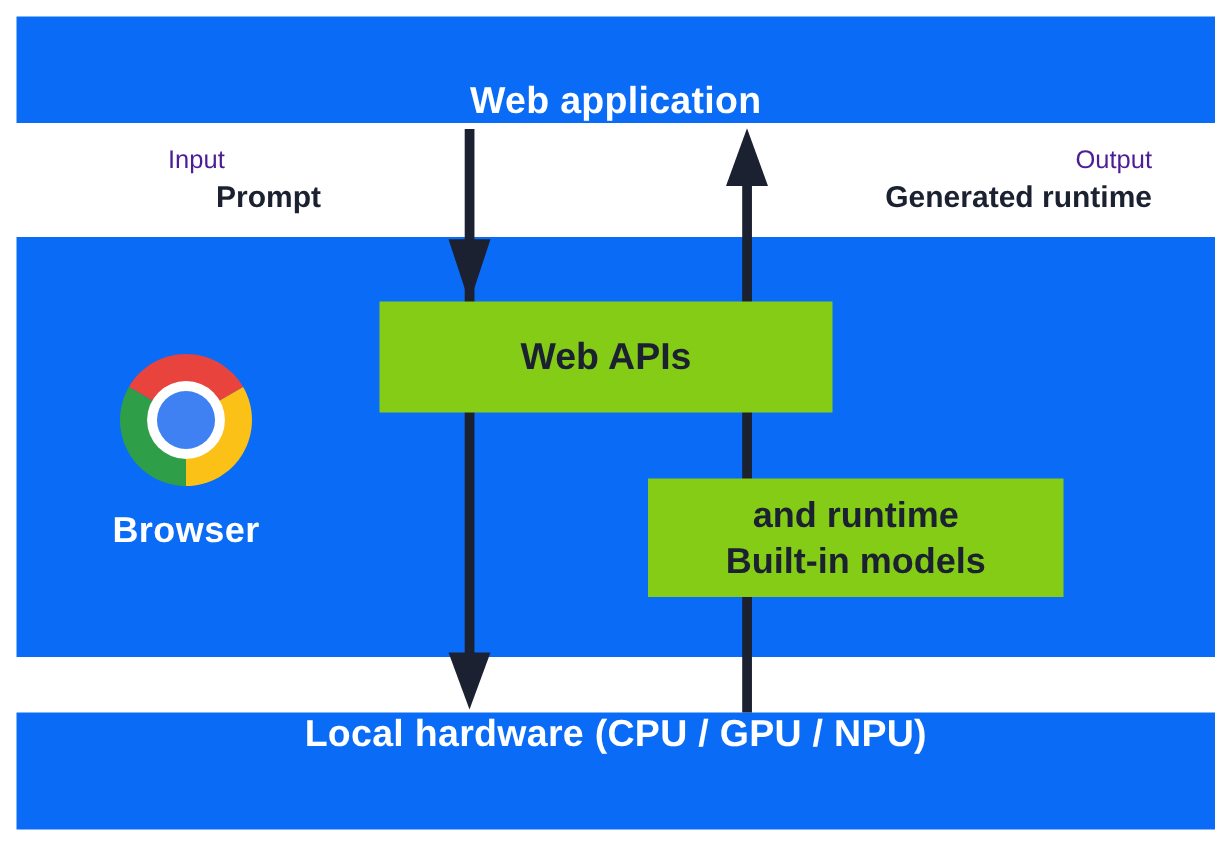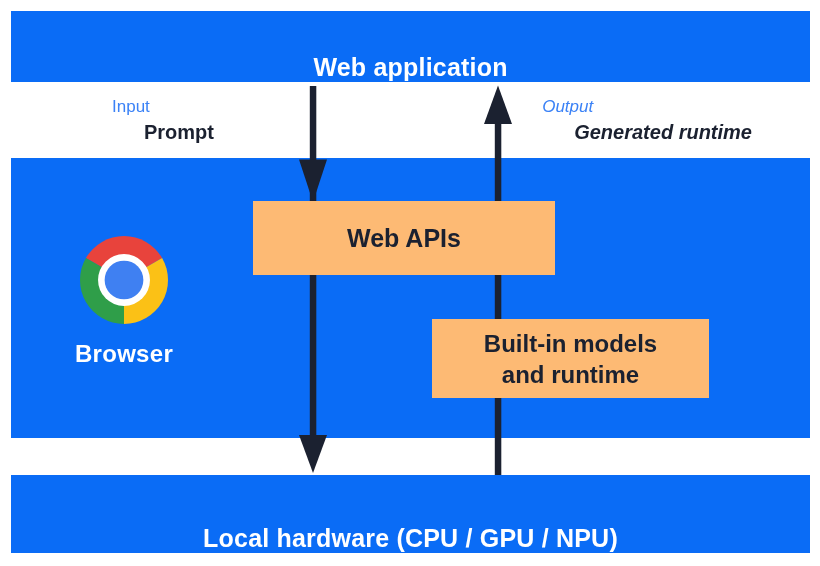--- a/index.html
+++ b/index.html
@@ -4,32 +4,32 @@
 <style>
   html,body{margin:0;padding:0;background:#ffffff;}
   body{
     font-family:"Liberation Sans", sans-serif;
     width:820px;height:566px;position:relative;overflow:hidden;
     color:#1b2130;
   }
   .band{background:#0a6cf6;position:absolute;left:11px;width:799px;}
   .bar-top{top:11px;height:71px;display:flex;align-items:flex-end;justify-content:center;}
   .band-mid{top:158px;height:280px;}
-  .bar-bottom{top:475px;height:78px;display:flex;align-items:flex-end;justify-content:center;}
+  .bar-bottom{top:475px;height:78px;display:flex;align-items:flex-start;justify-content:center;}
   .bar-title{
     color:#ffffff;font-size:25px;font-weight:700;letter-spacing:0.2px;
   }
   .io-block{top:95px;position:absolute;line-height:23px;}
   .io-left{left:112px;text-align:left;}
-  .io-right{right:68px;font-style:italic;}
-  .io-caption{font-size:17px;font-weight:400;color:#3b82f6;display:block;}
+  .io-right{right:52px;text-align:right;}
+  .io-caption{font-size:17px;font-weight:400;color:#4c1d95;display:block;}
   .io-value{font-size:20px;font-weight:700;color:#1b2130;display:block;margin-top:3px;margin-left:32px;}
   .arrow-layer{left:0;top:0;width:820px;height:566px;position:absolute;pointer-events:none;}
   .ybox{
-    position:absolute;background:#fdba74;color:#1b2130;
+    position:absolute;background:#84cc16;color:#1b2130;
     display:flex;flex-direction:column;align-items:center;justify-content:center;
     font-weight:700;text-align:center;
   }
   .ybox-webapis{left:253px;top:201px;width:302px;height:74px;font-size:25px;}
   .ybox-builtin{left:432px;top:319px;width:277px;height:79px;font-size:24px;line-height:31px;}
   .chrome-logo{left:80px;top:236px;width:88px;height:88px;position:absolute;}
   .browser-label{
     left:44px;top:340px;width:160px;position:absolute;text-align:center;
     color:#ffffff;font-size:24px;font-weight:700;letter-spacing:0.3px;
   }
@@ -69,22 +69,22 @@
     <rect x="494.8" y="121" width="6.5" height="354"></rect>
     <polygon points="484,124 512,124 498,85.5"></polygon>
   </g>
 </svg>
 
 <div class="ybox ybox-webapis">
   <span>Web APIs</span>
 </div>
 
 <div class="ybox ybox-builtin">
+  <span>and runtime</span>
   <span>Built-in models</span>
-  <span>and runtime</span>
 </div>
 
 <svg class="chrome-logo" viewBox="0 0 100 100">
   <path fill="#e8433c" d="M50,50 L6.7,25 A50,50 0 0 1 93.3,25 Z"></path>
   <path fill="#fbc116" d="M50,50 L93.3,25 A50,50 0 0 1 50,100 Z"></path>
   <path fill="#2f9e49" d="M50,50 L50,100 A50,50 0 0 1 6.7,25 Z"></path>
   <circle cx="50" cy="50" r="29.5" fill="#ffffff"></circle>
   <circle cx="50" cy="50" r="22" fill="#3f80f2"></circle>
 </svg>
 

